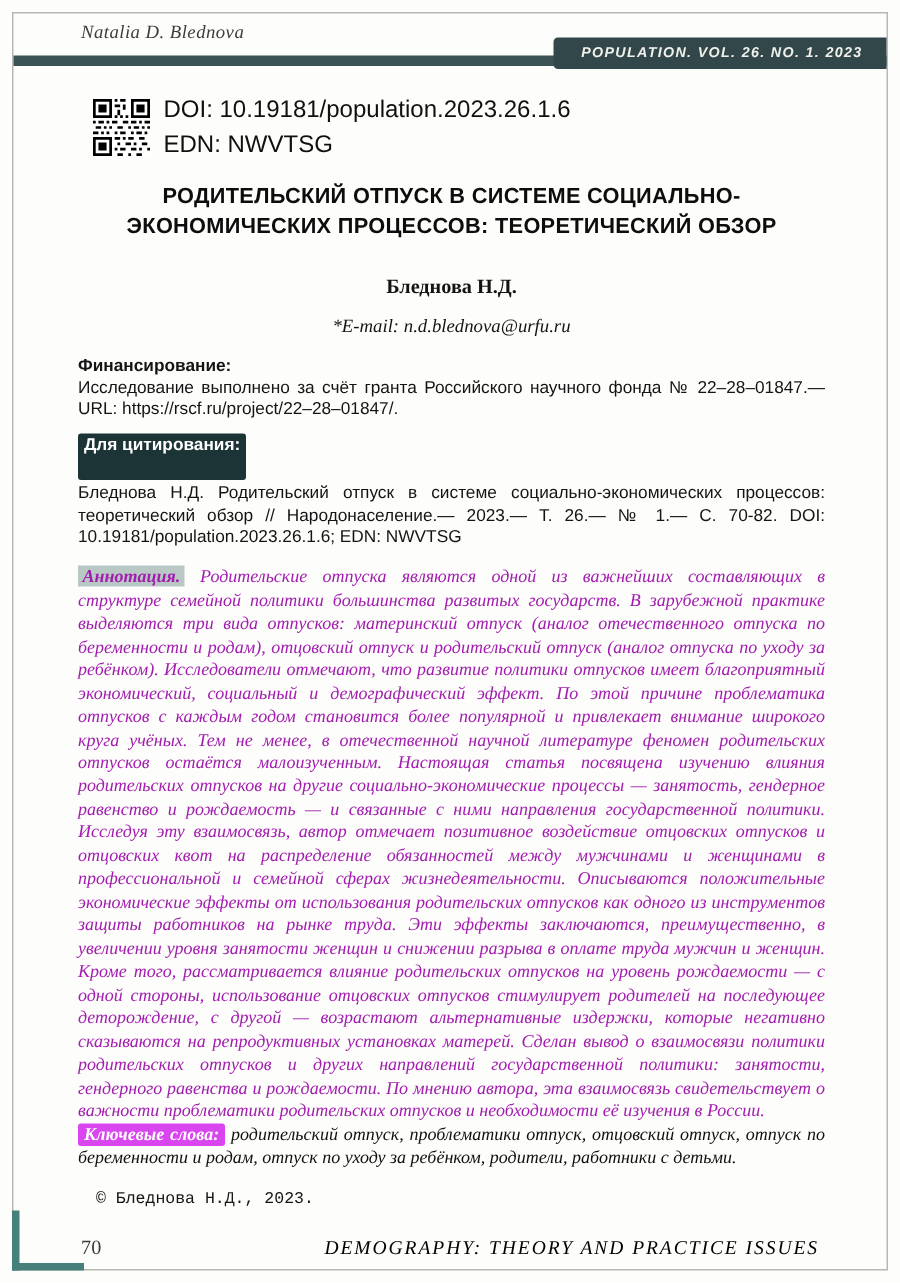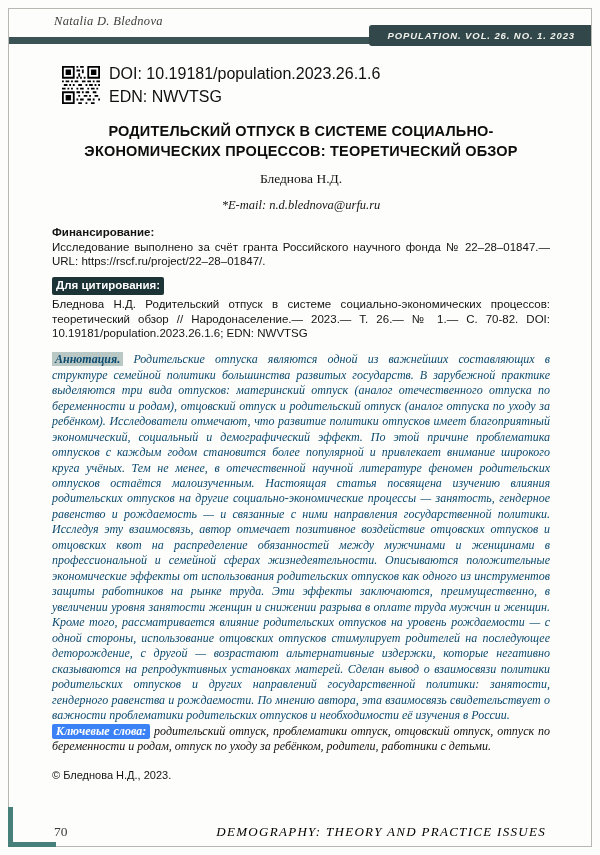--- a/index.html
+++ b/index.html
@@ -88,24 +88,24 @@
     margin-top: 14px;
     text-align: center;
     font-family: "Liberation Sans", sans-serif;
     font-weight: bold;
     font-size: 14.5px;
     line-height: 1.32;
     letter-spacing: .2px;
     color: #0d0d0d;
   }
   .author {
-    margin-top: 10px;
-    text-align: center;
-    font-family: "Liberation Serif", serif;
-    font-weight: normal;
+    margin-top: 22px;
+    text-align: center;
+    font-family: "Liberation Serif", serif;
+    font-weight: bold;
     font-size: 13.5px;
   }
   .affiliation {
     margin-top: 6px;
     text-align: center;
     font-family: "Liberation Serif", serif;
     font-style: italic;
     font-size: 12.5px;
     line-height: 1.25;
     padding: 0 30px;
@@ -120,61 +120,62 @@
 
   .block { font-family: "Liberation Sans", sans-serif; font-size: 11.5px; line-height: 1.25; }
   .funding { margin-top: 12px; }
   .citation { margin-top: 8px; }
   .block-label { font-weight: bold; margin-bottom: 1px; }
   .dark-label {
     display: inline-block;
     background: #1c3436;
     color: #ffffff;
     font-weight: bold;
-    padding: 1px 4px 3px;
+    padding: 1px 4px 16px;
     border-radius: 2px;
     margin-bottom: 2px;
   }
   .block-text { text-align: justify; }
 
   .abstract {
     margin-top: 12px;
     text-align: justify;
     font-family: "Liberation Serif", serif;
     font-style: italic;
     font-size: 12px;
     line-height: 1.29;
-    color: #0c4a6e;
+    color: #a21caf;
     hyphens: auto;
   }
   .hl-label {
     background: #b9c8c5;
     font-weight: bold;
     padding: 0 3px;
   }
   .keywords {
     text-align: justify;
     font-family: "Liberation Serif", serif;
     font-style: italic;
     font-size: 12px;
     line-height: 1.29;
     color: #101010;
   }
   .kw-label {
-    background: #3b82f6;
+    background: #d946ef;
     color: #ffffff;
     font-weight: bold;
     padding: 0 4px 1px;
     border-radius: 2px;
   }
   .copyright {
     margin-top: 15px;
-    font-family: Liberation Sans, sans-serif;
+    font-family: Liberation Mono, monospace;
     font-size: 11px;
     color: #151515;
+    margin-left: 12px;
   }
 
   
   .footer {
     position: absolute;
     left: 54px;
     right: 54px;
     bottom: 15px;
     display: flex;
     justify-content: space-between;

